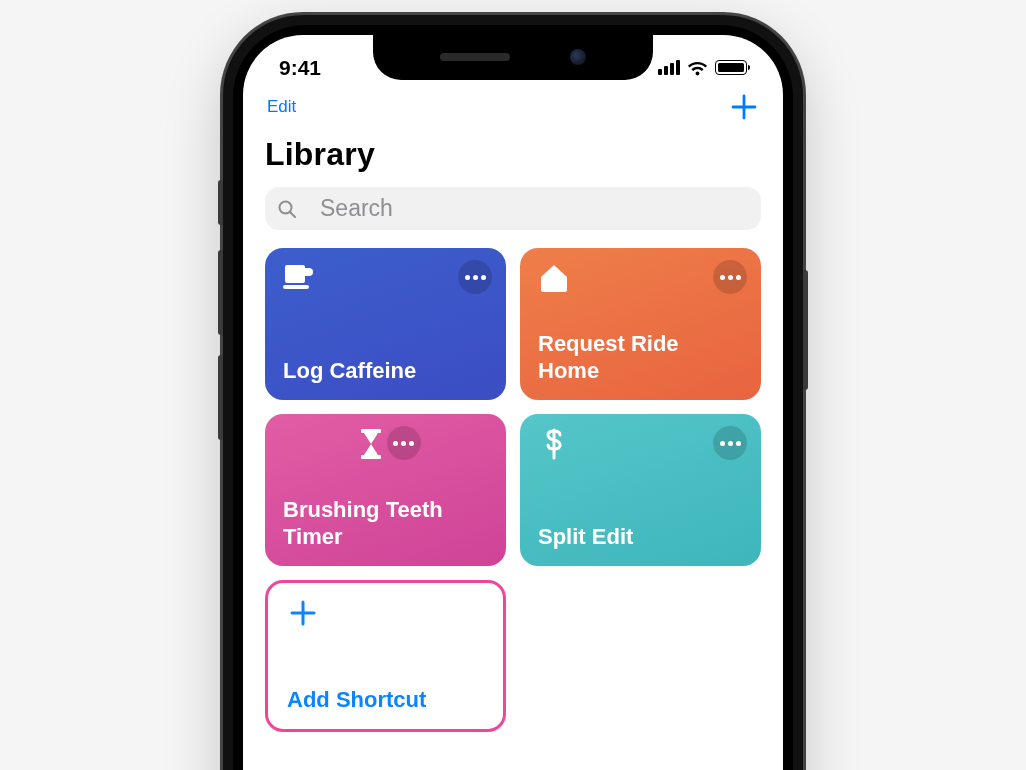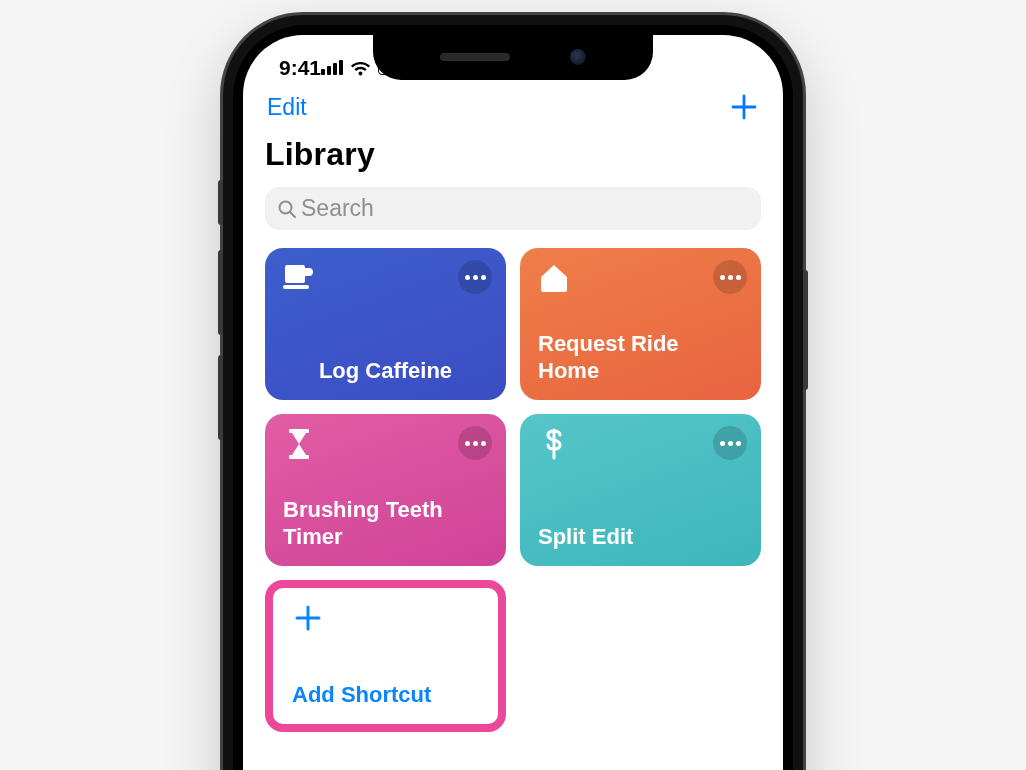--- a/index.html
+++ b/index.html
@@ -54,21 +54,21 @@
       display: flex;
       align-items: center;
       justify-content: center;
       gap: 40px;
     }
     .notch .speaker { width: 70px; height: 8px; background: #2a2a2a; border-radius: 4px; }
     .notch .camera { width: 16px; height: 16px; background: radial-gradient(circle at 40% 40%, #2a3a55, #0a0a14); border-radius: 50%; margin-left: 20px; }
     .status-bar {
       height: 55px;
       display: flex;
-      justify-content: flex-start;
+      justify-content: space-between;
       align-items: center;
       padding: 0 36px;
       padding-top: 10px;
     }
     .status-time {
       font-weight: 600;
       font-size: 21px;
       color: #000;
     }
     .status-icons {
@@ -86,39 +86,39 @@
     .battery-fill { width: 100%; height: 100%; background: #000; border-radius: 1.5px; }
     
     .content { padding: 0 22px; }
     
     .nav {
       display: flex;
       justify-content: space-between;
       align-items: center;
       padding: 2px 2px 8px;
     }
-    .edit-btn { color: #007aff; font-size: 23px; background:none; border:none; }
+    .edit-btn { color: #007aff; font-size: 17px; background:none; border:none; }
     .plus-btn { color: #007aff; background:none; border:none; display:flex; }
     
     .title {
       font-size: 32px;
       font-weight: 700;
       color: #000;
       padding: 6px 0 14px;
       letter-spacing: 0.2px;
     }
     
     .search {
       background: rgba(142,142,147,0.12);
       border-radius: 14px;
       display: flex;
       align-items: center;
       padding: 8px 12px;
       margin-bottom: 18px;
-      gap: 4px;
+      gap: 23px;
     }
     .search .search-icon { color: #8e8e93; flex-shrink:0; }
     .search input {
       border: none;
       background: transparent;
       outline: none;
       font-size: 23px;
       color: #000;
       width: 100%;
     }
@@ -154,29 +154,29 @@
       margin-top: -2px;
       margin-right: -4px;
     }
     .card-more span { width:5px; height:5px; border-radius:50%; background:#fff; }
     .card-label {
       font-size: 22px;
       font-weight: 600;
       line-height: 1.2;
     }
     
-    .card-blue { background: linear-gradient(160deg, #3d5ecc 0%, #3b4dc3 100%); text-align: center; }
+    .card-blue { background: linear-gradient(160deg, #3d5ecc 0%, #3b4dc3 100%); }
     .card-orange { background: linear-gradient(160deg, #ef7e4a 0%, #e8643f 100%); }
-    .card-pink { background: linear-gradient(160deg, #e15da4 0%, #d04398 100%); }
+    .card-pink { background: linear-gradient(160deg, #e15da4 0%, #d04398 100%); align-items: center; }
     .card-teal { background: linear-gradient(160deg, #55c6c9 0%, #3db6bb 100%); }
     .card-yellow { background: linear-gradient(160deg, #f0b742 0%, #e5a733 100%); }
     
     .card-add {
       background: #fff;
-      border: 8px solid #ec4899;
+      border: 3px solid #ec4899;
       color: #0a84ff;
       padding-left: 19px;
     }
     .card-add .card-label { color: #0a84ff; }
   </style>
 </head>
 <body>
 
 <div class="phone">
   <div class="phone-buttons">

